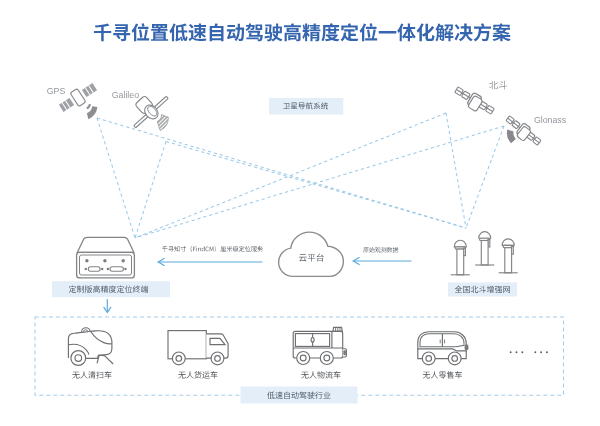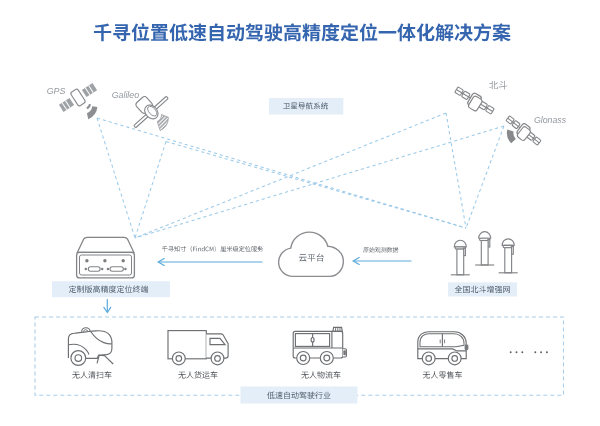--- a/index.html
+++ b/index.html
@@ -1,15 +1,15 @@
 <!DOCTYPE html>
 <html><head><meta charset="utf-8">
 <style>
 html,body{margin:0;padding:0;background:#fff;}
-#page{position:relative;width:600px;height:426px;overflow:hidden;font-family:"Liberation Sans",sans-serif;font-style:italic;}
+#page{position:relative;width:600px;height:426px;overflow:hidden;font-family:"Liberation Sans",sans-serif;}
 </style></head>
 <body>
 <div id="page">
 <svg width="600" height="426" viewBox="0 0 600 426">
 <g stroke="#9ccae8" stroke-width="1.05" stroke-dasharray="3.2 2.9" fill="none">
         <line x1="97" y1="118" x2="135" y2="238"></line>
         <line x1="97" y1="118" x2="466" y2="228"></line>
         <line x1="166" y1="141.5" x2="135" y2="238"></line>
         <line x1="166" y1="141.5" x2="466" y2="228"></line>
         <line x1="446" y1="113" x2="135" y2="238"></line>

